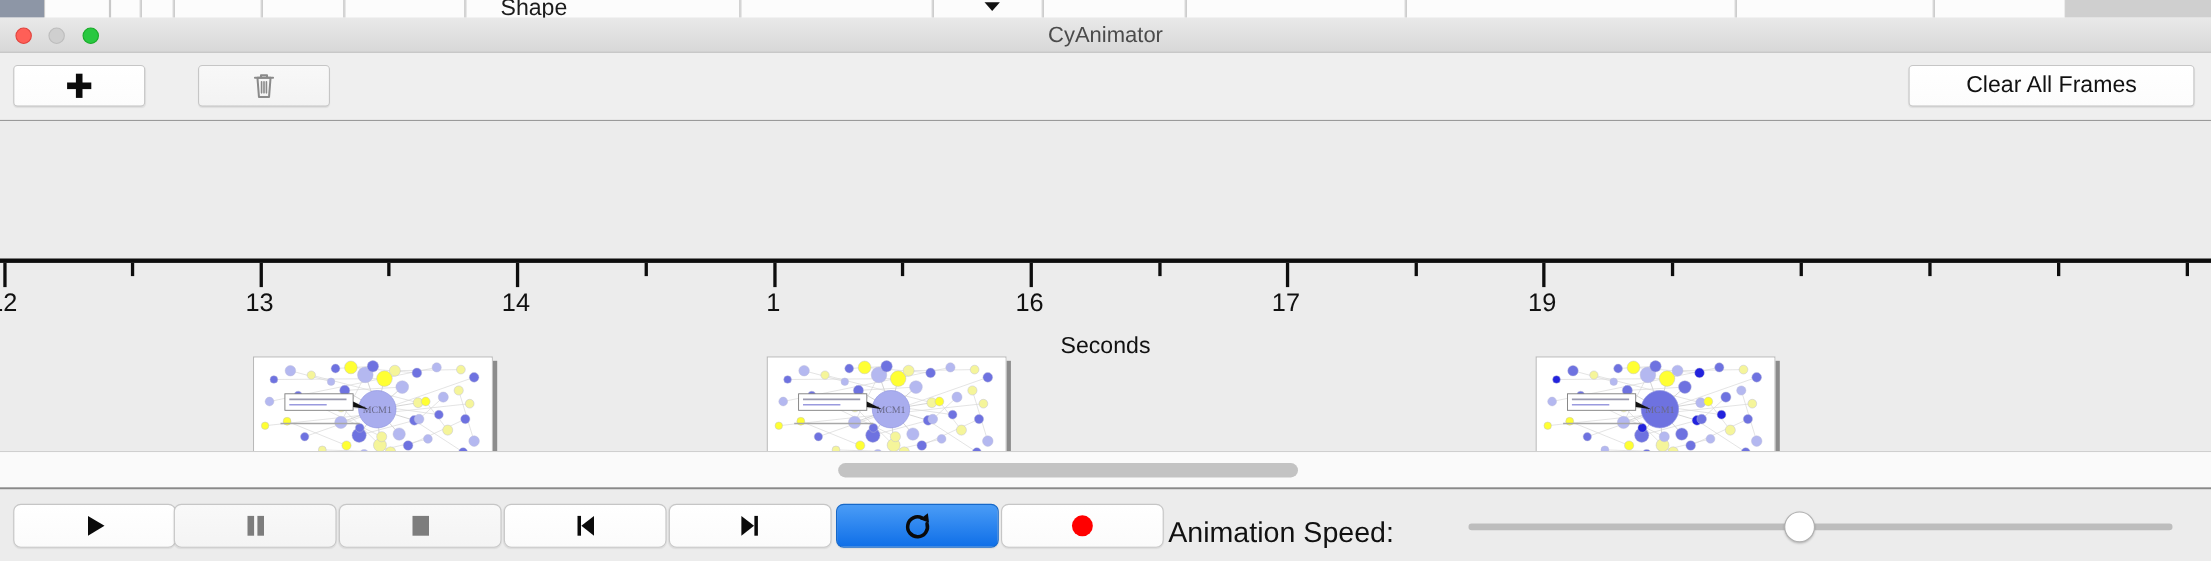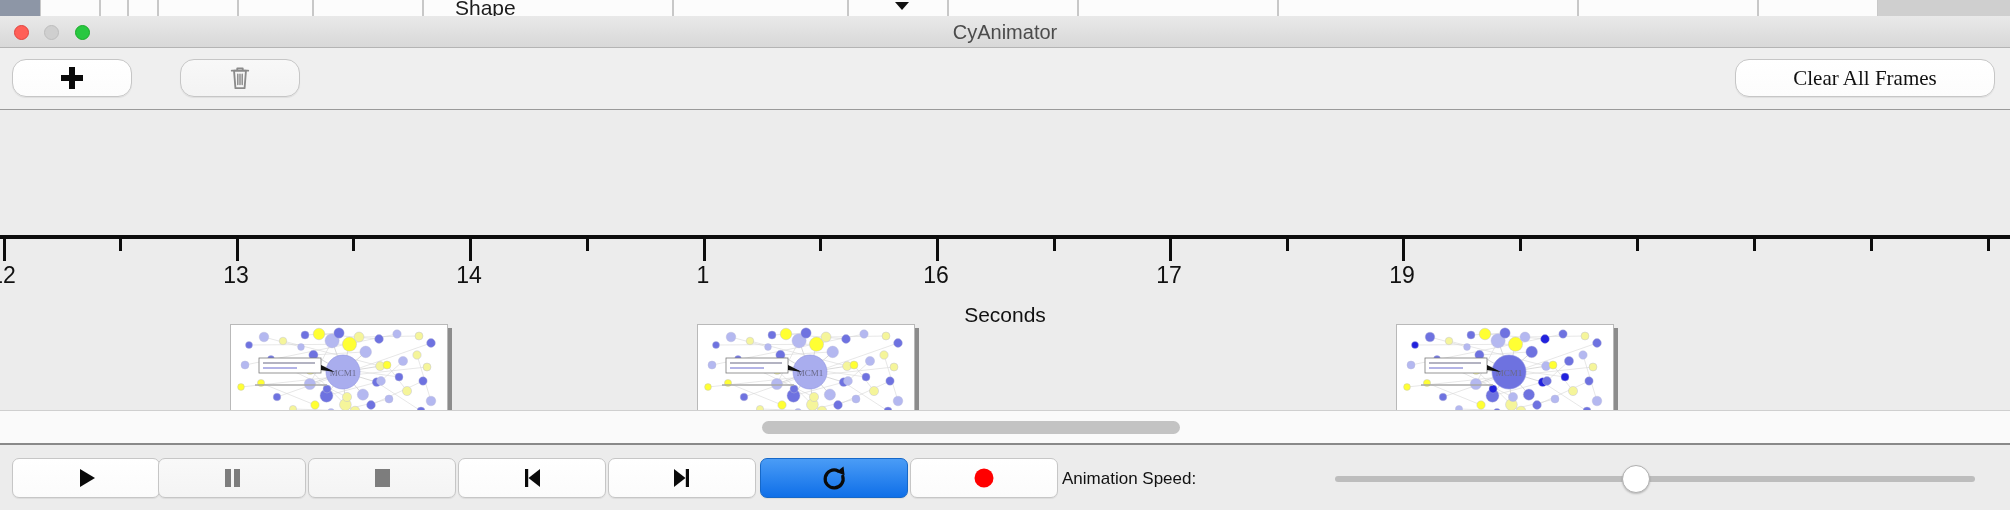--- a/index.html
+++ b/index.html
@@ -45,26 +45,25 @@
     font-size:20px; color:#4b4b4b;
   }
 
   
   .toolbar {
     position:absolute; left:0; top:48px; width:2010px; height:62px;
     background:#efefef; border-bottom:1px solid #9a9a9a;
   }
   .tbtn {
     position:absolute; top:11px; height:38px;
-    border:1px solid #c6c6c6; border-radius:14px;
+    border:1px solid #c6c6c6; border-radius:4px;
     background:linear-gradient(to bottom,#ffffff 0%, #fcfcfc 100%);
     box-shadow: 0 1px 1px rgba(0,0,0,.07);
     display:flex; align-items:center; justify-content:center;
     cursor:pointer;
-    font-family:Liberation Serif, serif;
   }
   .tbtn.disabled {
     background:linear-gradient(to bottom,#f8f8f8 0%, #f3f3f3 100%);
   }
   #btn-add  { left:12px; width:120px; }
   #btn-del  { left:180px; width:120px; }
   #btn-clear{ left:1735px; width:260px; font-size:21px; color:#111; }
 
   .plus-icon { position:relative; width:22px; height:22px; }
   .plus-icon::before, .plus-icon::after {
@@ -141,21 +140,21 @@
   #c-play  { left:12px; }
   #c-pause { left:158px; }
   #c-stop  { left:308px; }
   #c-prev  { left:458px; }
   #c-next  { left:608px; }
   #c-loop  { left:760px; }
   #c-rec   { left:910px; }
 
   .speed-label {
     position:absolute; left:1062px; top:24px;
-    font-size:17px; color:#111; white-space:nowrap;
+    font-size:26px; color:#111; white-space:nowrap;
   }
   .slider {
     position:absolute; left:1335px; top:31px; width:640px; height:6px;
     background:#bdbdbd; border-radius:3px; cursor:pointer;
   }
   .slider-thumb {
     position:absolute; top:-11px; width:28px; height:28px;
     background:#ffffff; border:1px solid #b0b0b0; border-radius:50%;
     box-shadow:0 1px 2px rgba(0,0,0,.22);
   }

